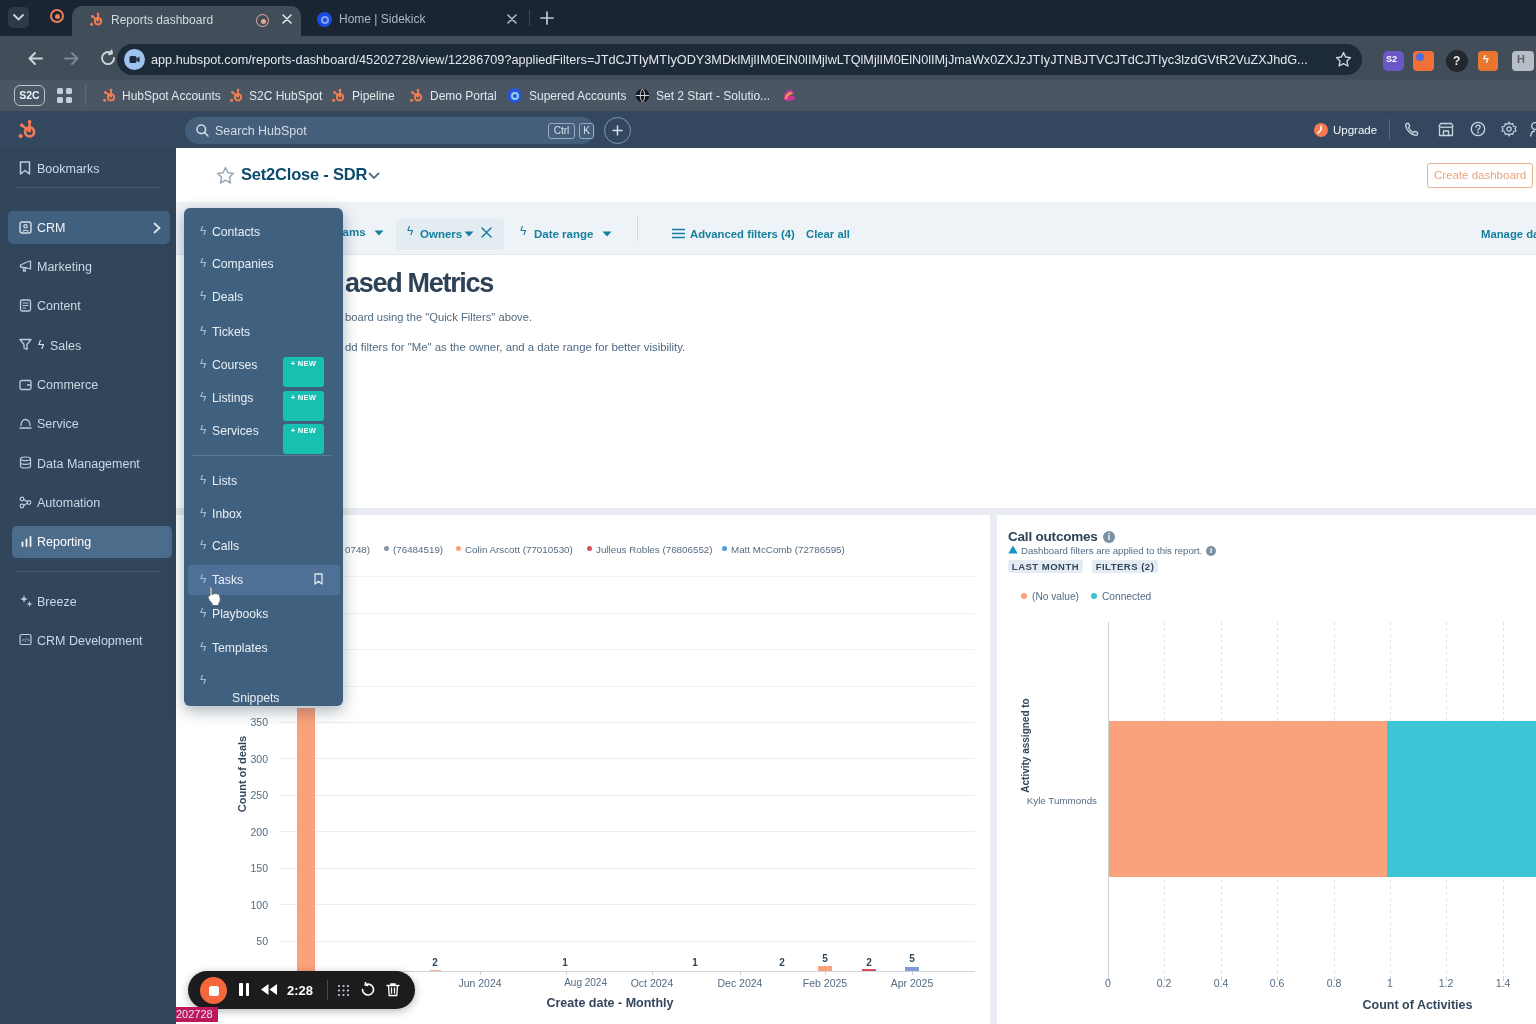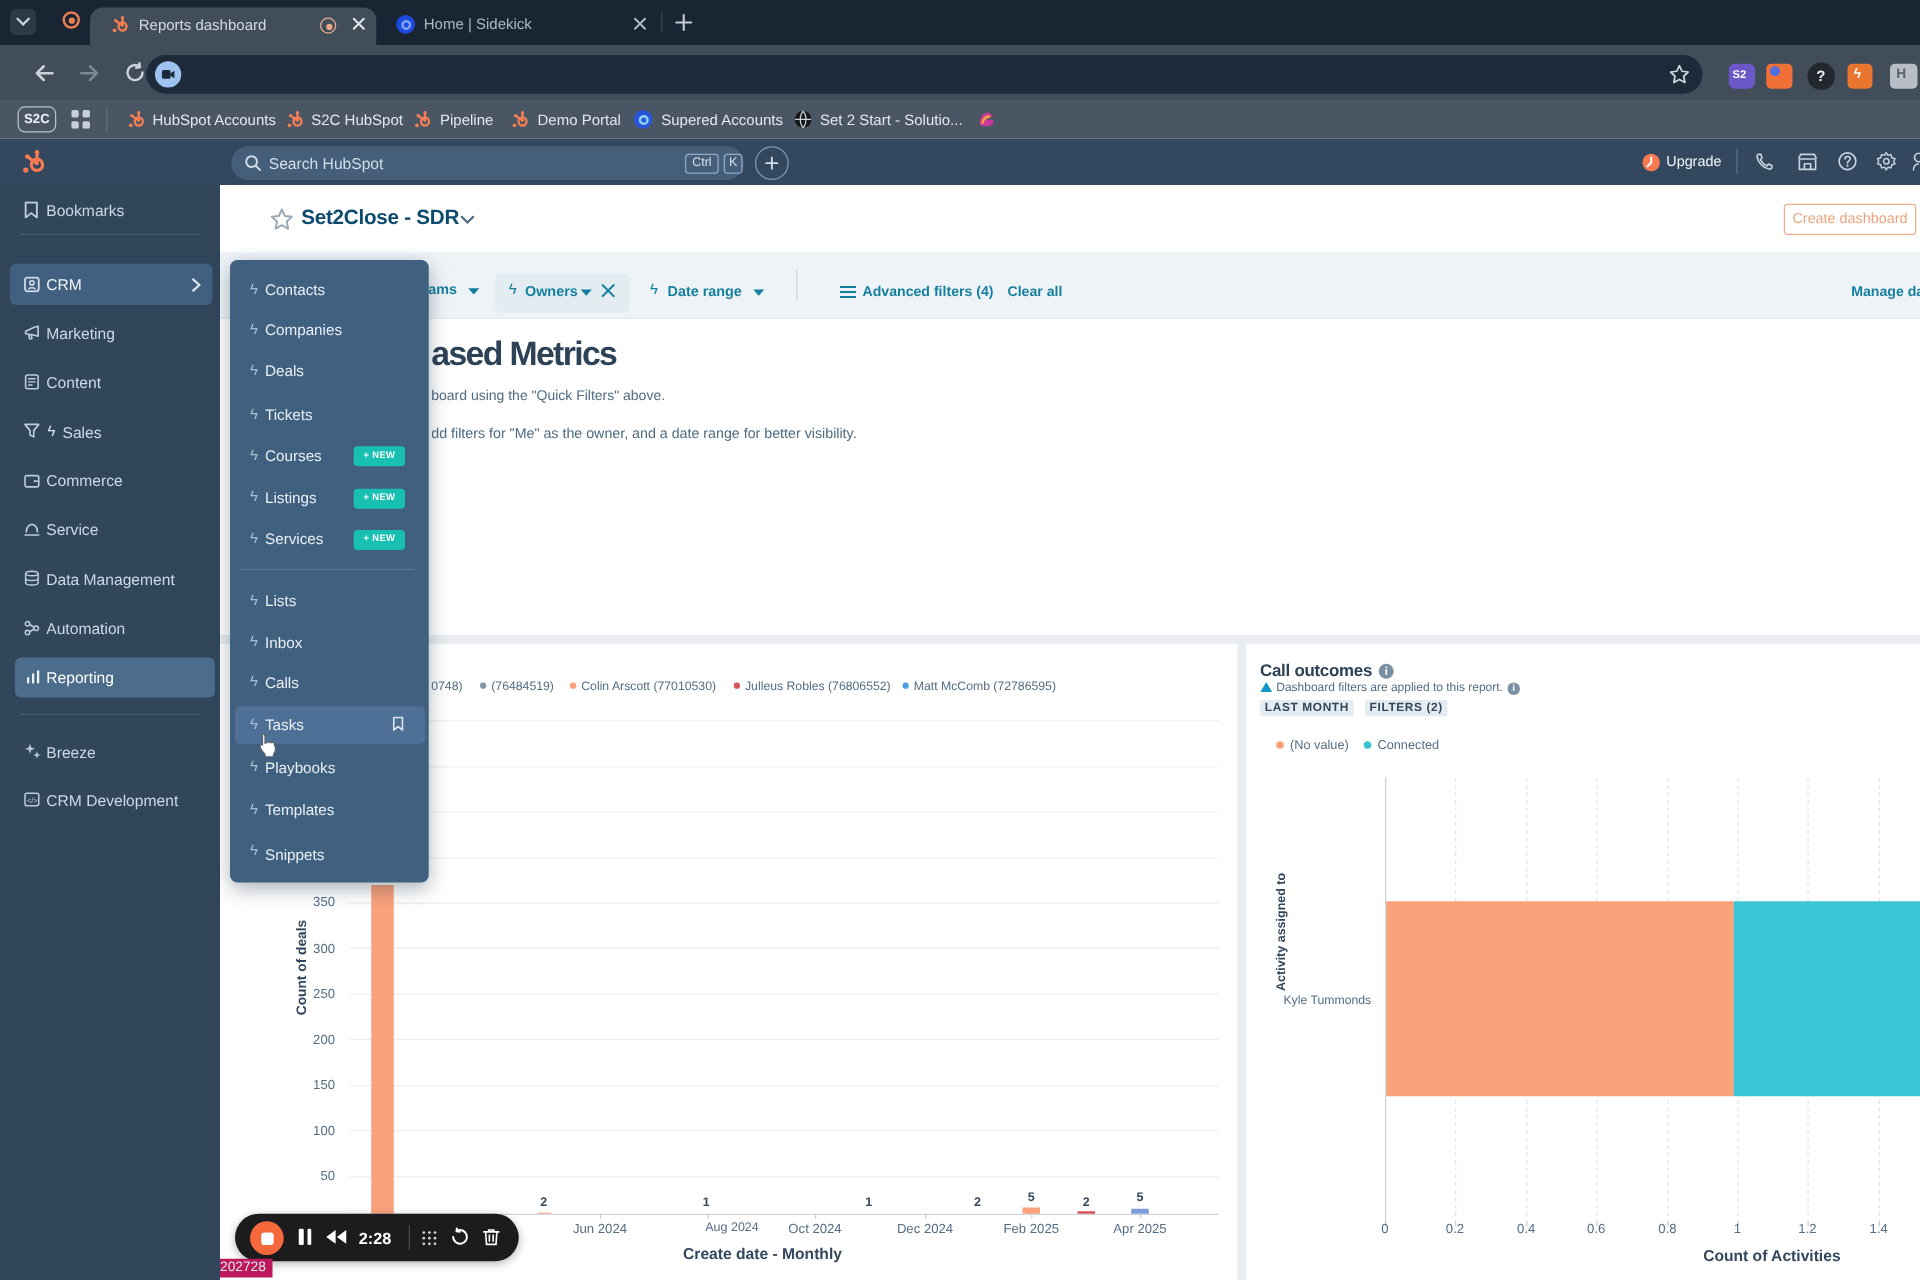--- a/index.html
+++ b/index.html
@@ -62,20 +62,21 @@
   <svg class="abs" style="left:99px;top:49px" width="18" height="18" viewBox="0 0 18 18">
       <path d="M15 9 A6 6 0 1 1 12.5 4.2 M12.5 1.5 L13 4.6 L9.9 5.2" stroke="#ccd3da" stroke-width="1.9" fill="none" stroke-linecap="round" stroke-linejoin="round"></path>
     </svg>
 
   <div class="abs" style="left:117px;top:44px;width:1245px;height:31px;border-radius:16px;background:#1d2a3a;"></div>
   <div class="abs" style="left:124px;top:49px;width:21px;height:21px;border-radius:50%;background:#9fc3f0;"></div>
   <svg class="abs" style="left:129px;top:54px" width="11" height="11" viewBox="0 0 11 11">
       <rect x="0.5" y="2" width="7" height="7" rx="1.5" fill="#1d2a3a"></rect>
       <path d="M7.5 4.5 L10.5 2.5 L10.5 8.5 L7.5 6.5 Z" fill="#1d2a3a"></path>
     </svg>
+  <div class="abs" style="left:151px;top:52.5px;width:1168px;overflow:hidden;white-space:nowrap;font-size:12.7px;color:#e4e8ec;">app.hubspot.com/reports-dashboard/45202728/view/12286709?appliedFilters=JTdCJTIyMTIyODY3MDklMjlIM0ElN0lIMjlwLTQlMjlIM0ElN0lIMjJmaWx0ZXJzJTIyJTNBJTVCJTdCJTIyc3lzdGVtR2VuZXJhdG...</div>
   <svg class="abs" style="left:1335px;top:51px" width="17" height="17" viewBox="0 0 17 17">
       <path d="M8.5 1.5 L10.6 6 L15.5 6.6 L12 10 L12.9 15 L8.5 12.6 L4.1 15 L5 10 L1.5 6.6 L6.4 6 Z" stroke="#cfd6dd" stroke-width="1.4" fill="none" stroke-linejoin="round"></path>
     </svg>
 
   <div class="abs" style="left:1383px;top:51px;width:21px;height:20px;border-radius:5px;background:#6b57c8;"></div>
   <div class="abs" style="left:1386px;top:54px;font-size:9px;font-weight:bold;color:#fff;">S2</div>
   <div class="abs" style="left:1413px;top:51px;width:21px;height:20px;border-radius:4px;background:#f07038;"></div>
   <div class="abs" style="left:1416px;top:53px;width:8px;height:8px;border-radius:50%;background:#4f6fe0;"></div>
   <div class="abs" style="left:1446px;top:50px;width:22px;height:22px;border-radius:50%;background:#23282e;"></div>
   <div class="abs" style="left:1453px;top:54px;font-size:12px;font-weight:bold;color:#e8ecf0;">?</div>
@@ -447,21 +448,21 @@
   <div class="abs" style="left:1323px;top:977px;width:22px;text-align:center;font-size:10.5px;color:#546c84;">0.8</div>
   <div class="abs" style="left:1379px;top:977px;width:22px;text-align:center;font-size:10.5px;color:#546c84;">1</div>
   <div class="abs" style="left:1435px;top:977px;width:22px;text-align:center;font-size:10.5px;color:#546c84;">1.2</div>
   <div class="abs" style="left:1492px;top:977px;width:22px;text-align:center;font-size:10.5px;color:#546c84;">1.4</div>
   <div class="abs" style="left:1340px;top:998px;width:155px;text-align:center;font-size:12.5px;font-weight:bold;color:#33475c;">Count of Activities</div>
 
   <div class="abs" style="left:184px;top:208px;width:159px;height:498px;border-radius:6px;background:#40607f;box-shadow:0 5px 16px rgba(20,40,60,0.35);"></div>
   <style>
     .fi { position:absolute; left:212px; font-size:12.2px; color:#e9eff5; }
     .fb { position:absolute; left:200px; font-size:12px; color:#a6bcd0; }
-    .nb { position:absolute; left:283px; width:41px; height:16px; border-radius:3px; background:#18c0b2;
+    .nb { position:absolute; left:283px; width:41px; height:30px; border-radius:3px; background:#18c0b2;
           color:#fff; font-size:7.5px; font-weight:bold; text-align:center; line-height:14px; letter-spacing:0.3px; }
   </style>
   <div class="fb" style="top:224px;">ϟ</div>
     <div class="fi" style="top:225px;">Contacts</div>
   <div class="fb" style="top:255.5px;">ϟ</div>
     <div class="fi" style="top:256.5px;">Companies</div>
   <div class="fb" style="top:289px;">ϟ</div>
     <div class="fi" style="top:290px;">Deals</div>
   <div class="fb" style="top:323.5px;">ϟ</div>
     <div class="fi" style="top:324.5px;">Tickets</div>
@@ -485,21 +486,21 @@
   <div class="fb" style="top:572px;">ϟ</div>
     <div class="fi" style="top:573px;">Tasks</div>
   <svg class="abs" style="left:314px;top:573px" width="9" height="12" viewBox="0 0 9 12">
       <path d="M1 1 L8 1 L8 11 L4.5 8.3 L1 11 Z" stroke="#dde6ee" stroke-width="1.3" fill="none" stroke-linejoin="round"></path>
     </svg>
   <div class="fb" style="top:605.5px;">ϟ</div>
     <div class="fi" style="top:606.5px;">Playbooks</div>
   <div class="fb" style="top:639.5px;">ϟ</div>
     <div class="fi" style="top:640.5px;">Templates</div>
   <div class="fb" style="top:672.5px;">ϟ</div>
-    <div class="fi" style="top:677px;">Snippets</div>
+    <div class="fi" style="top:691px;margin-left:20px;">Snippets</div>
 
   <svg class="abs" style="left:205px;top:586px" width="18" height="21" viewBox="0 0 18 21">
       <path d="M5 1 C6.2 1 7 1.8 7 3 L7 8.5 L8 8.3 C8.3 7.5 9.5 7.3 10 8 C10.5 7.4 11.8 7.4 12.2 8.2 C12.8 7.7 14 7.9 14.3 8.8 L15 11 C15.6 13 15.3 15.5 14 17 L13.5 19.5 L7.5 19.5 L6.8 17.2 C5 15.5 3.6 13.3 3.2 11.8 C2.8 10.4 3.6 9.6 4.6 9.8 L5 10 L5 3 C5 1.8 4.2 1 5 1 Z" fill="#fff" stroke="#5a6570" stroke-width="1"></path>
     </svg>
 
   <div class="abs" style="left:188px;top:971px;width:227px;height:38px;border-radius:19px;background:#1c1c1f;box-shadow:0 2px 8px rgba(0,0,0,0.3);"></div>
   <div class="abs" style="left:200px;top:977px;width:27px;height:27px;border-radius:50%;background:#f4683c;"></div>
   <div class="abs" style="left:208.5px;top:985.5px;width:10px;height:10px;border-radius:2.5px;background:#fff;"></div>
   <div class="abs" style="left:239px;top:983px;width:3.5px;height:13px;border-radius:1px;background:#fff;"></div>
   <div class="abs" style="left:245.5px;top:983px;width:3.5px;height:13px;border-radius:1px;background:#fff;"></div>

